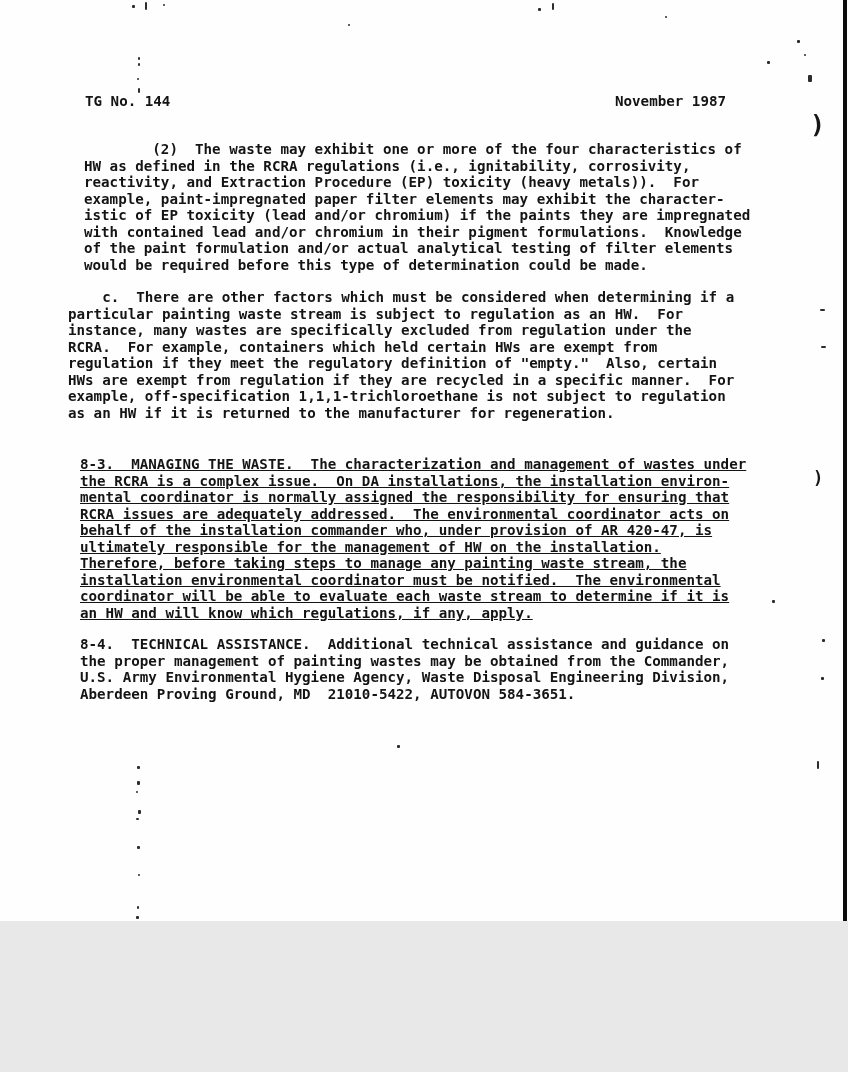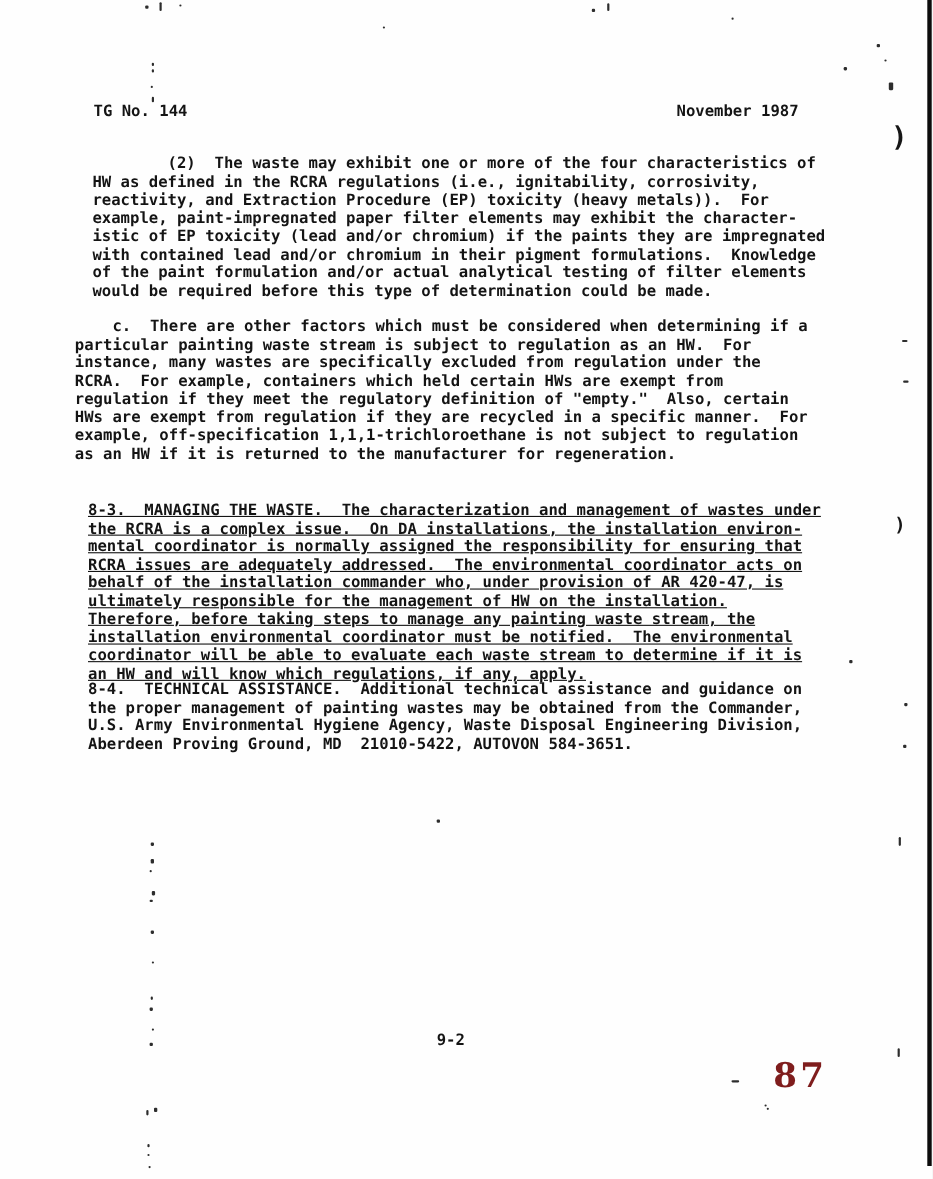--- a/index.html
+++ b/index.html
@@ -3,21 +3,21 @@
 <meta charset="utf-8">
 <style>
   html, body {
     margin: 0;
     padding: 0;
     background: #e8e8e8;
   }
   .sheet {
     position: relative;
     width: 848px;
-    height: 1072px;
+    height: 921px;
     background: #fefefe;
     overflow: hidden;
     font-family: "DejaVu Sans Mono", "Liberation Mono", monospace;
     color: #141414;
   }
   .typewriter {
     position: absolute;
     margin: 0;
     font-family: "DejaVu Sans Mono", "Liberation Mono", monospace;
     font-size: 14.2px;
@@ -25,21 +25,21 @@
     font-weight: 700;
     white-space: pre;
     color: #141414;
     letter-spacing: 0;
   }
   .header-left  { left: 85px;  top: 93px; }
   .header-right { left: 615px; top: 93px; }
   .para-0 { left: 84px; top: 141px; }
   .para-1 { left: 68px; top: 289px; }
   .para-2 { left: 80px; top: 456px; text-decoration: underline; }
-  .para-3 { left: 80px; top: 619px; }
+  .para-3 { left: 80px; top: 636px; }
   .footer-page { left: 397px; top: 938px; }
   .stamp-number {
     position: absolute;
     left: 703px;
     top: 960px;
     font-family: "DejaVu Serif", "Liberation Serif", serif;
     font-size: 31px;
     font-weight: 700;
     letter-spacing: 3px;
     color: #7f1d1d;

